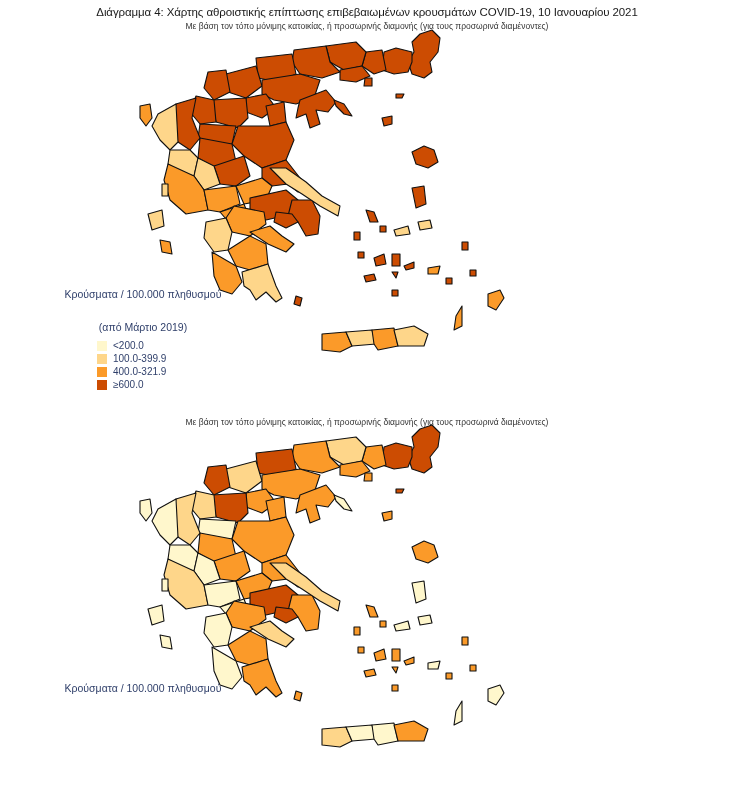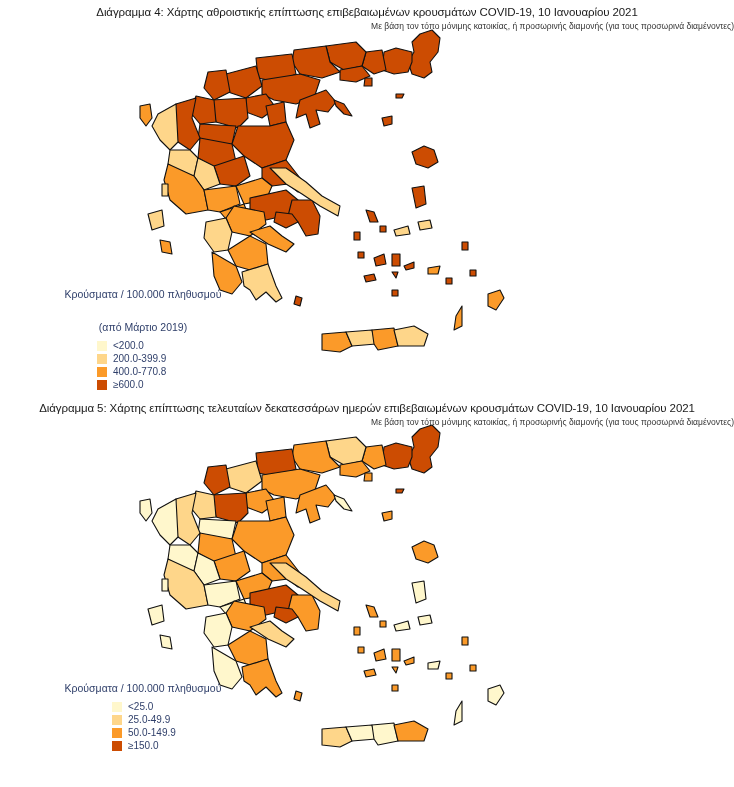--- a/index.html
+++ b/index.html
@@ -1,21 +1,21 @@
 <!DOCTYPE html>
 <html><head>
 <meta charset="utf-8">
 <style>
   html, body { margin:0; padding:0; background:#ffffff; }
   body { width:734px; height:787px; position:relative; overflow:hidden; font-family:"Liberation Sans", sans-serif; }
   .panel { position:absolute; left:0; width:734px; }
   #panel1 { top:0; height:390px; }
   #panel2 { top:395px; height:392px; }
   .title { position:absolute; left:0; width:734px; text-align:center; font-weight:normal; font-size:11.5px; color:#1a1a1a; top:6px; letter-spacing:-0.1px; }
-  .subtitle { position:absolute; left:0; width:734px; text-align:right; font-size:8.5px; color:#333; top:21px; }
+  .subtitle { position:absolute; left:0; width:734px; text-align:center; font-size:8.5px; color:#333; top:21px; }
   #panel2 .title { top:7px; }
   #panel2 .subtitle { top:22px; }
   svg.map { position:absolute; left:0; top:0; }
   .legend { position:absolute; left:48px; width:190px; text-align:center; font-size:10.5px; color:#2f3f6a; }
   .legend .lt { line-height:13px;margin-top:20px; }
   .legend ul { list-style:none; margin:5px 0 0 0; padding:0; text-align:left; }
   .legend li { height:13px; line-height:13px; display:flex; align-items:center; font-size:10px; color:#2f3f6a; }
   .legend .sw { width:10px; height:10px; margin-right:6px; display:inline-block; }
   #legend1 { top:268px; }
   #legend1 ul { margin-left:49px;text-align:right; }
@@ -144,36 +144,35 @@
   <div class="legend" id="legend1">
     <div class="lt">Κρούσματα / 100.000 πληθυσμού</div>
     <div class="lt">(από Μάρτιο 2019)</div>
     <ul>
       <li>
           <span class="sw" style="background:#FFF7CC"></span>
           <span>&lt;200.0</span>
         </li>
       <li>
           <span class="sw" style="background:#FED68A"></span>
-          <span>200.0-399.9</span>
+          <span>100.0-399.9</span>
         </li>
       <li>
           <span class="sw" style="background:#FB9A29"></span>
-          <span>400.0-770.8</span>
+          <span>400.0-321.9</span>
         </li>
       <li>
           <span class="sw" style="background:#CC4C02"></span>
           <span>≥600.0</span>
         </li>
     </ul>
   </div>
 </div>
 
 <div class="panel" id="panel2">
-  <div class="title">Διάγραμμα 5: Χάρτης επίπτωσης τελευταίων δεκατεσσάρων ημερών επιβεβαιωμένων κρουσμάτων COVID-19, 10 Ιανουαρίου 2021</div>
   <div class="subtitle">Με βάση τον τόπο μόνιμης κατοικίας, ή προσωρινής διαμονής (για τους προσωρινά διαμένοντες)</div>
 
   <svg class="map" width="734" height="392" viewBox="0 0 734 392">
     <g>
 
       <path class="reg" fill="#CC4C02" d="M420,34 L432,30 L440,38 L438,52 L430,62 L432,72 L424,78 L412,74 L408,62 L414,52 L412,42 Z"></path>
 
       <path class="reg" fill="#CC4C02" d="M384,52 L396,48 L412,52 L412,62 L408,72 L394,74 L382,70 Z"></path>
 
       <path class="reg" fill="#FB9A29" d="M366,52 L382,50 L386,70 L374,74 L362,66 Z"></path>
@@ -275,32 +274,14 @@
 
       <path class="reg" fill="#FED68A" d="M322,334 L346,332 L352,346 L340,352 L322,350 Z"></path>
       <path class="reg" fill="#FFF7CC" d="M346,332 L372,330 L376,344 L352,346 Z"></path>
       <path class="reg" fill="#FFF7CC" d="M372,330 L394,328 L398,346 L378,350 L374,344 Z"></path>
       <path class="reg" fill="#FB9A29" d="M394,330 L414,326 L428,334 L424,346 L398,346 Z"></path>
     </g>
   </svg>
 
   <div class="legend" id="legend2" style="top:267px">
     <div class="lt">Κρούσματα / 100.000 πληθυσμού</div>
-    <ul>
-      <li>
-          <span class="sw" style="background:#FFF7CC"></span>
-          <span>&lt;25.0</span>
-        </li>
-      <li>
-          <span class="sw" style="background:#FED68A"></span>
-          <span>25.0-49.9</span>
-        </li>
-      <li>
-          <span class="sw" style="background:#FB9A29"></span>
-          <span>50.0-149.9</span>
-        </li>
-      <li>
-          <span class="sw" style="background:#CC4C02"></span>
-          <span>≥150.0</span>
-        </li>
-    </ul>
   </div>
 </div>
 
 </body></html>

